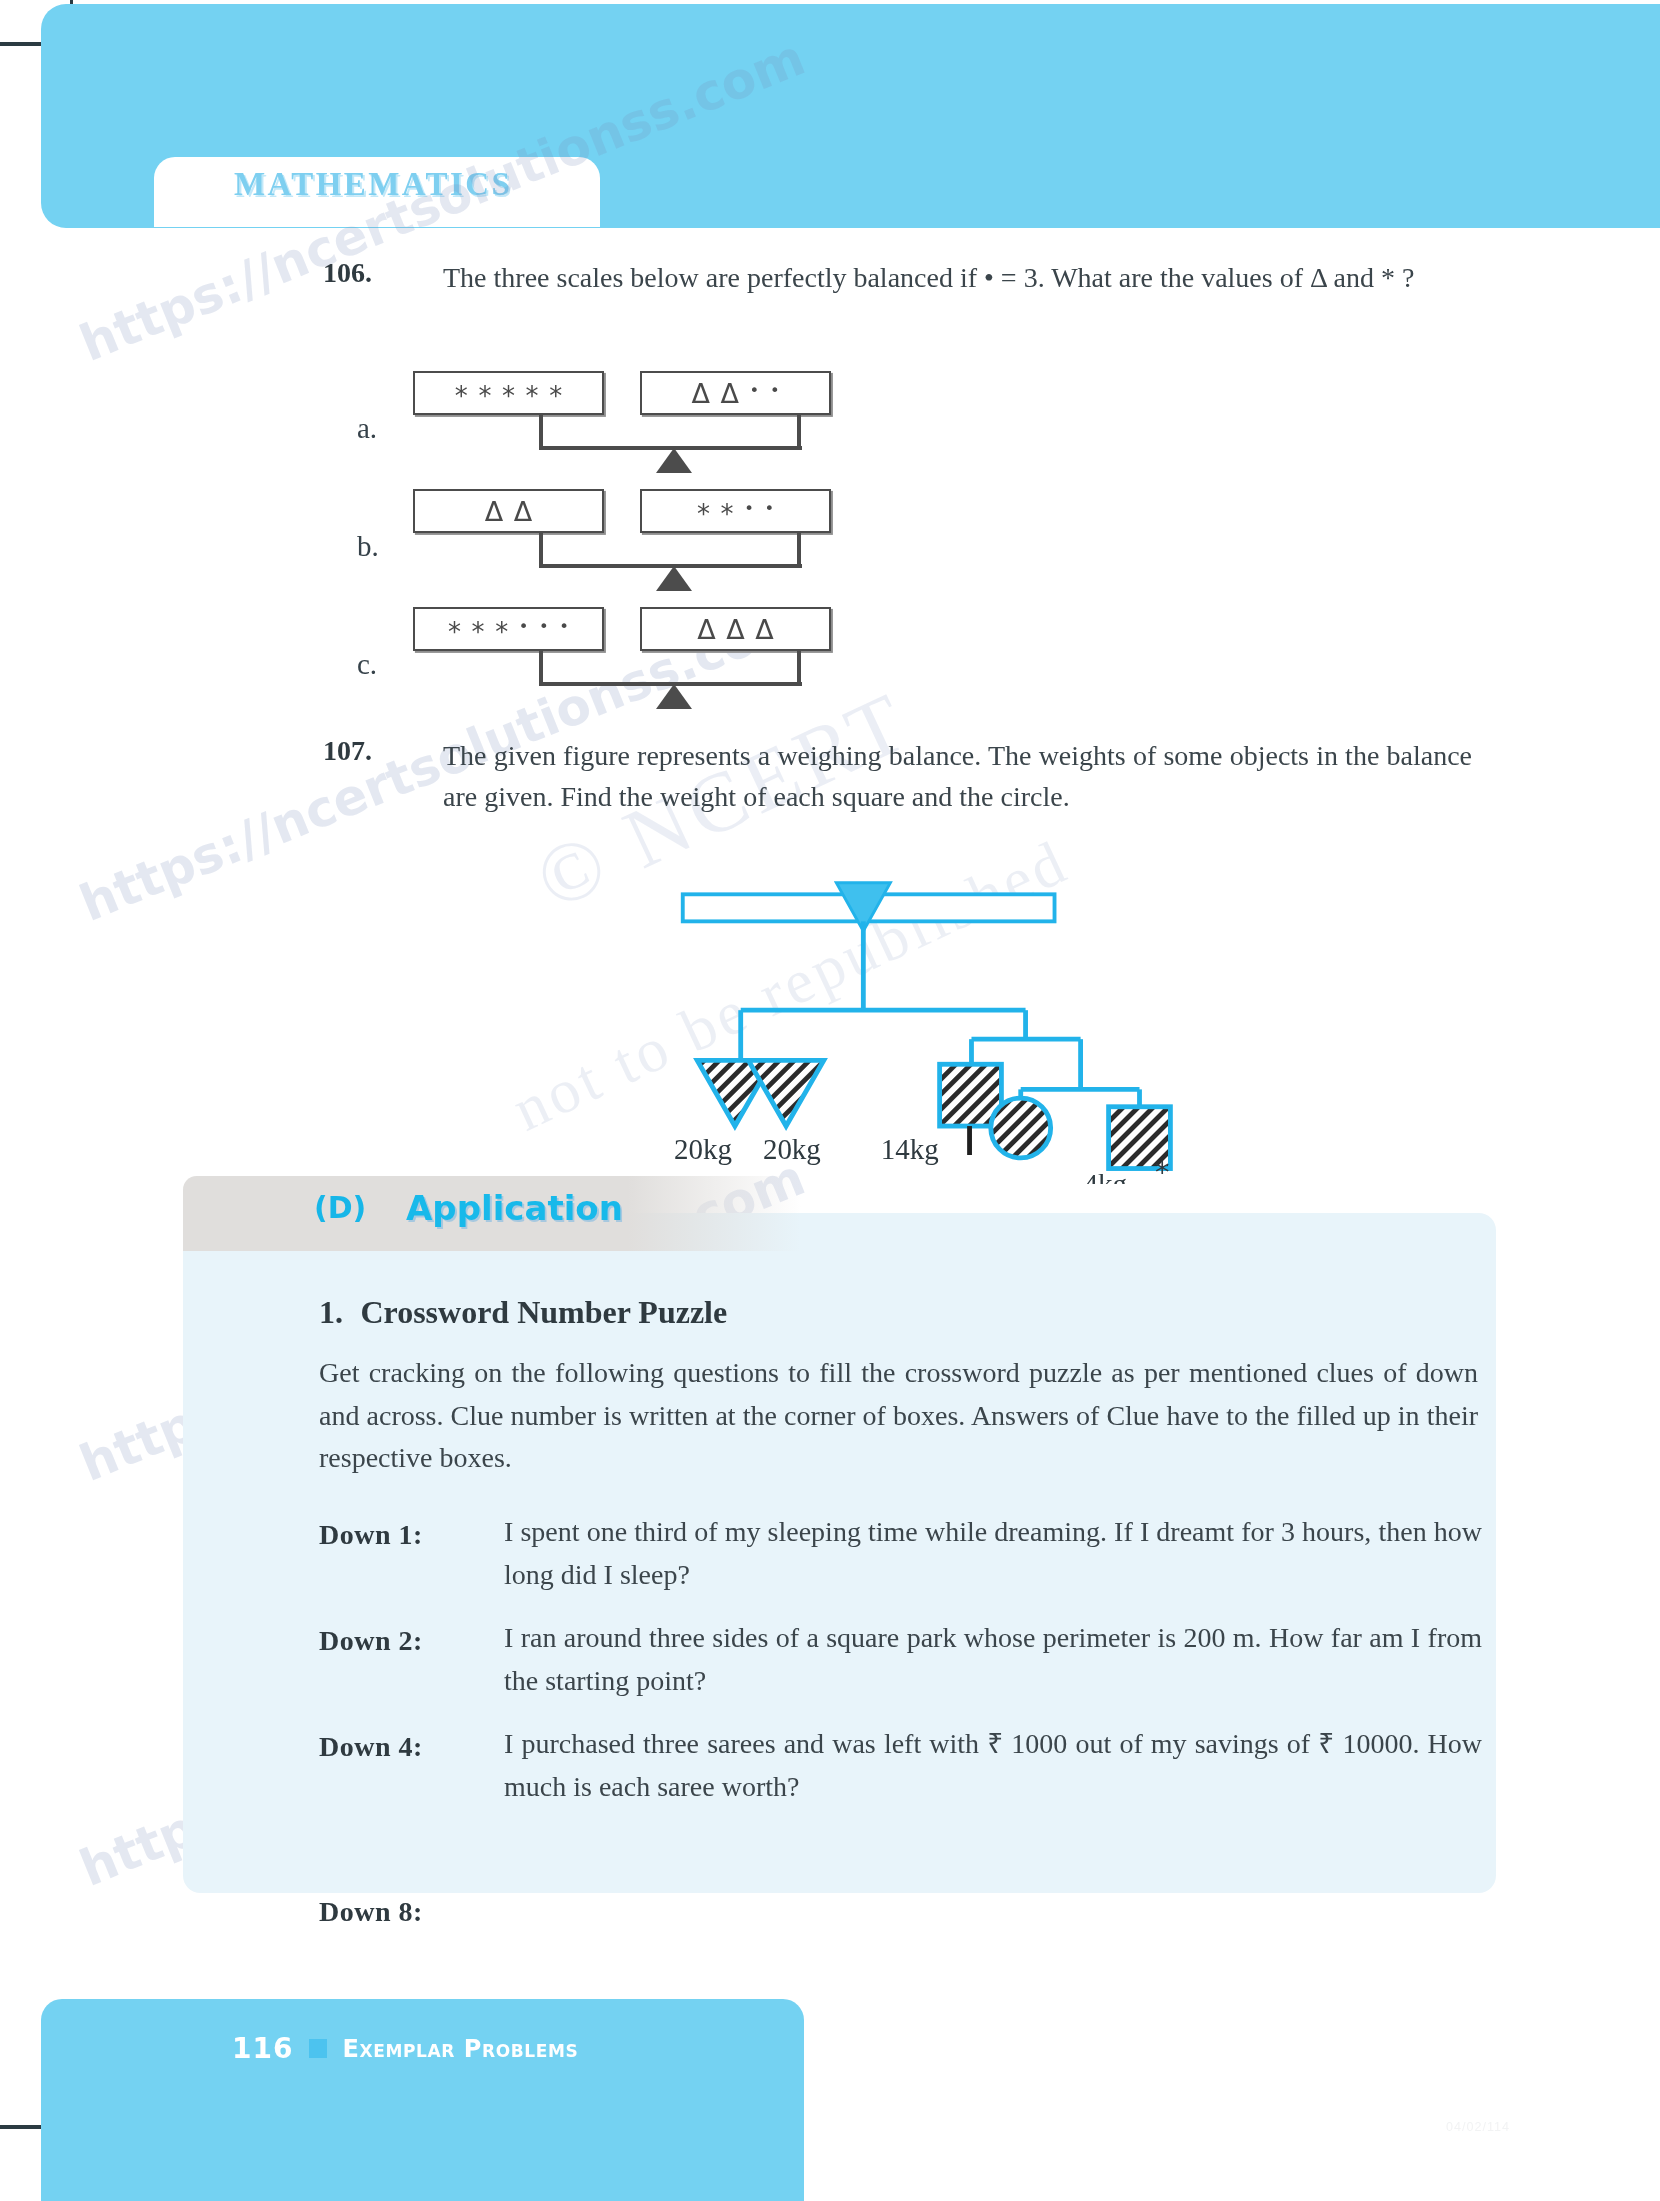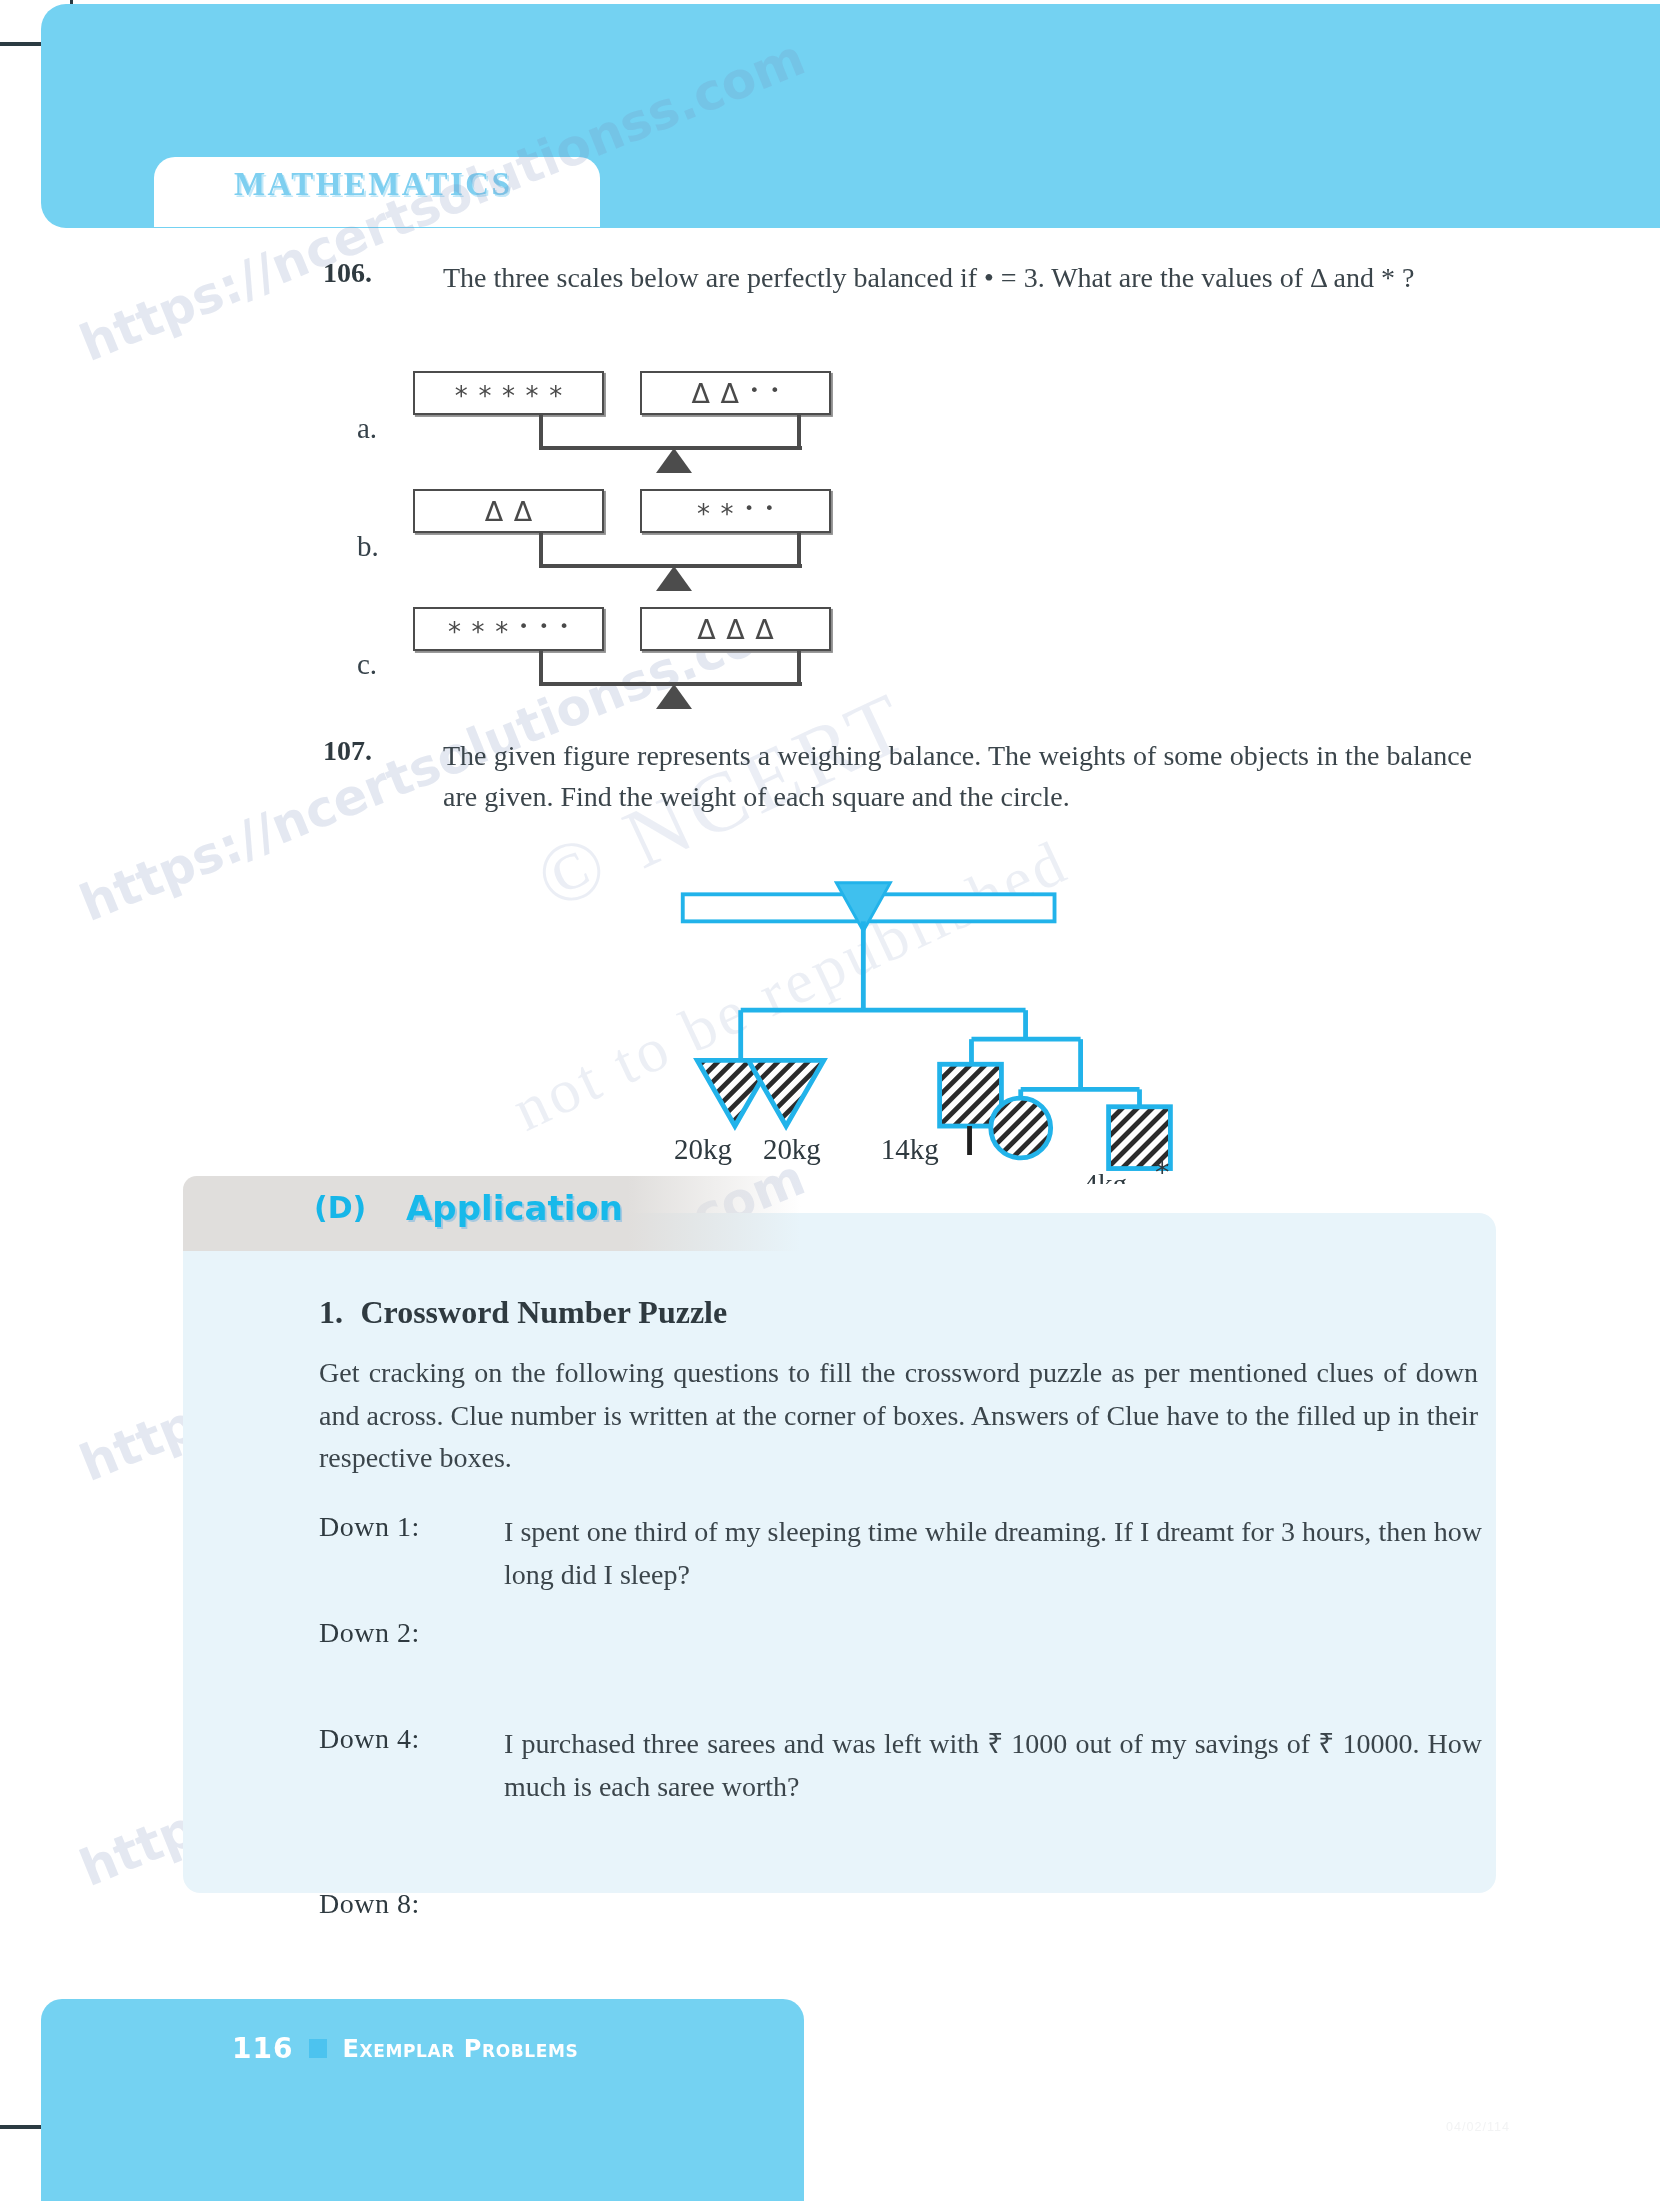--- a/index.html
+++ b/index.html
@@ -221,26 +221,27 @@
 
   .clue {
     position: absolute;
     left: 319px;
     width: 1163px;
     display: flex;
     align-items: flex-start;
   }
   .clue-label {
     font-family: "Liberation Serif", serif;
-    font-weight: normal;
+    font-weight: bold;
     font-size: 28px;
     width: 185px;
     flex: 0 0 185px;
     color: #2f3a40;
     letter-spacing: 0.5px;
+    margin-top: 8px;
   }
   .clue-text {
     font-size: 28px;
     line-height: 1.52;
     text-align: justify;
     color: #3b454b;
     flex: 1;
   }
   #clue1 { top: 1511px; }
   #clue2 { top: 1617px; }
@@ -489,20 +490,21 @@
 </div>
 
 <div class="app-para">Get cracking on the following questions to fill the crossword puzzle as per mentioned clues of down and across. Clue number is written at the corner of boxes. Answers of Clue have to the filled up in their respective boxes.</div>
 
 <div class="clue" id="clue1">
   <div class="clue-label">Down 1:</div>
   <div class="clue-text">I spent one third of my sleeping time while dreaming. If I dreamt for 3 hours, then how long did I sleep?</div>
 </div>
 <div class="clue" id="clue2">
   <div class="clue-label">Down 2:</div>
+  <div class="clue-text">I ran around three sides of a square park whose perimeter is 200 m. How far am I from the starting point?</div>
 </div>
 <div class="clue" id="clue4">
   <div class="clue-label">Down 4:</div>
   <div class="clue-text">I purchased three sarees and was left with ₹ 1000 out of my savings of ₹ 10000. How much is each saree worth?</div>
 </div>
 <div class="clue" id="clue8">
   <div class="clue-label">Down 8:</div>
 </div>
 
 <div class="footer-band"></div>

